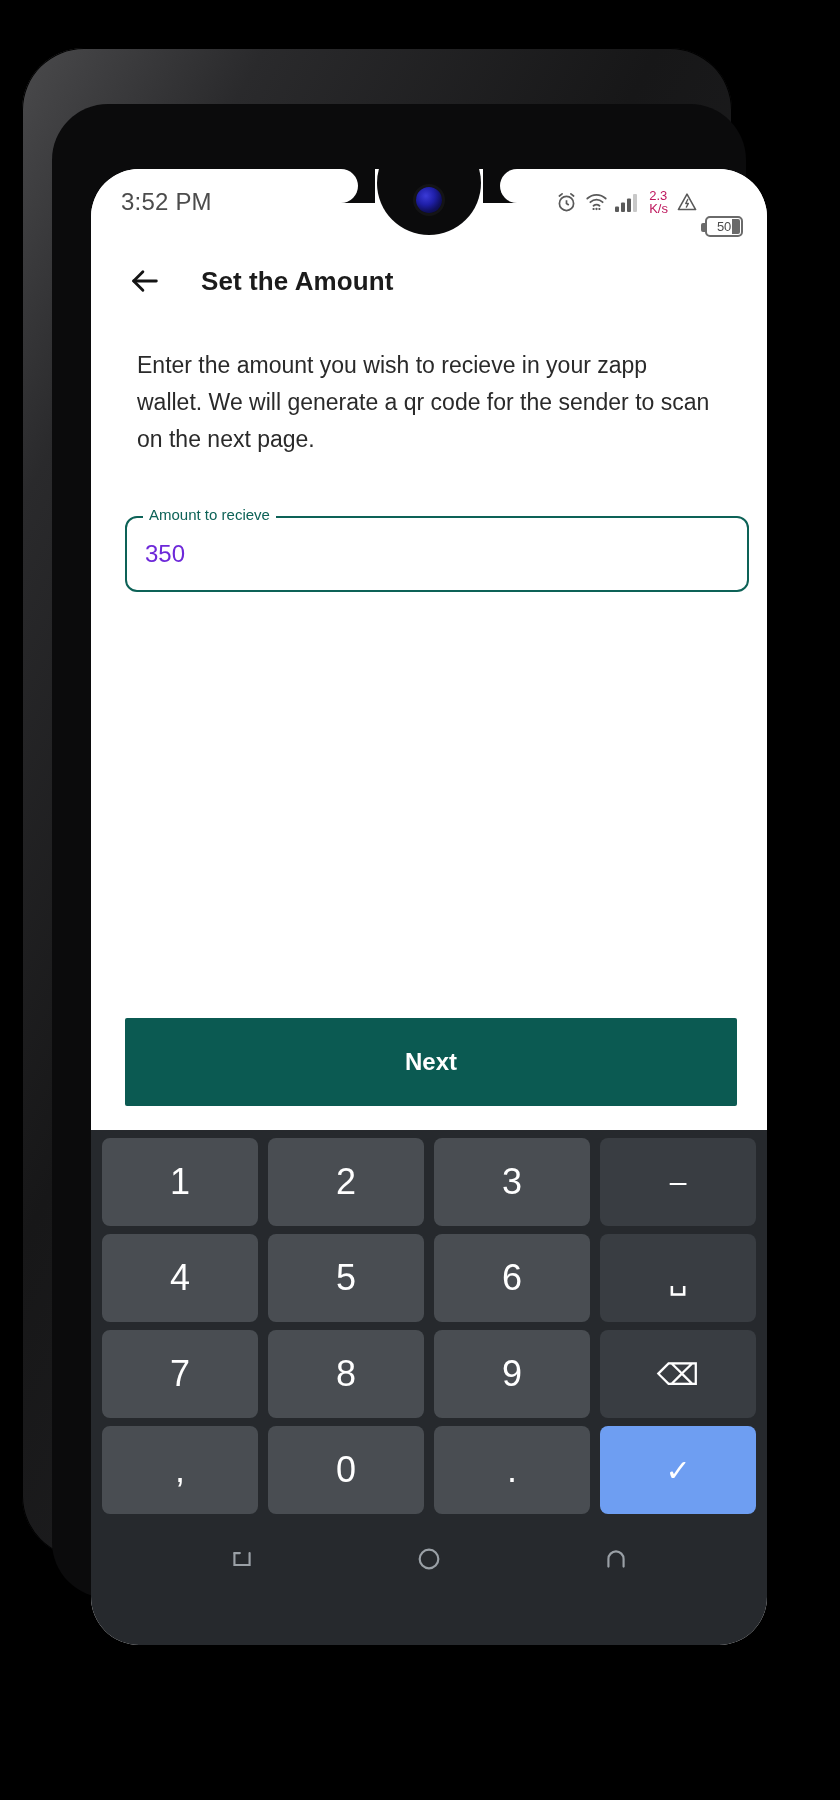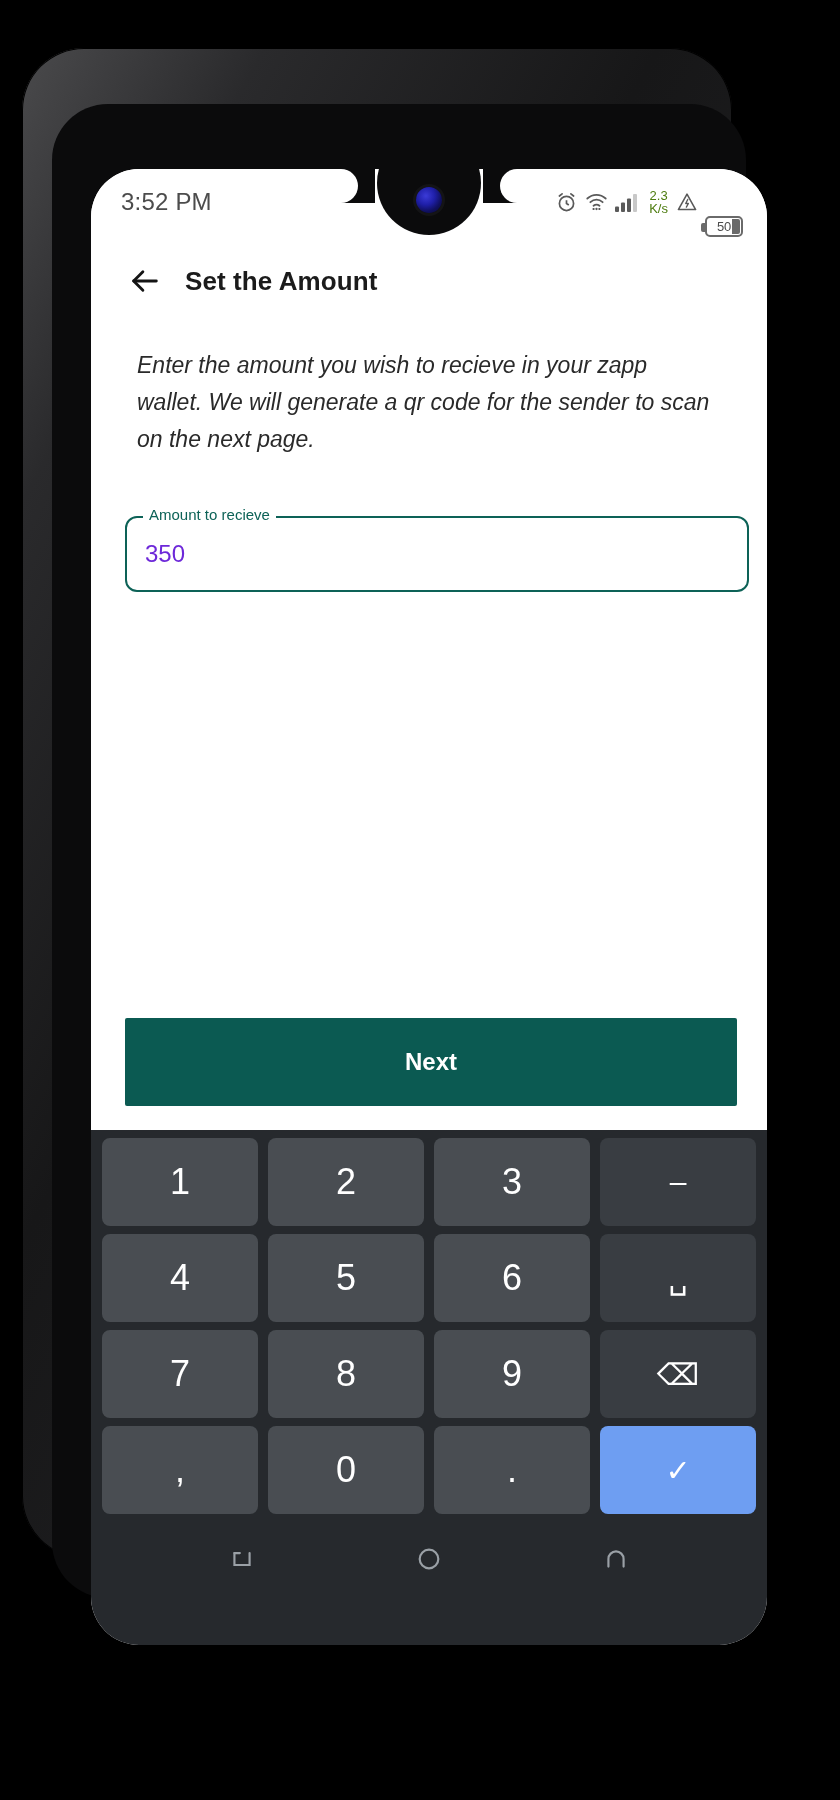--- a/index.html
+++ b/index.html
@@ -78,41 +78,41 @@
 
   
   .statusbar {
     position: absolute; left: 0; top: 0; width: 676px; height: 66px;
     display: flex; align-items: center; justify-content: space-between;
     padding: 0 24px 0 30px; background: #fff; z-index: 5;
   }
   .clock { font-size: 24px; color: #4c4c4c; letter-spacing: .2px; }
   .sb-right { display: flex; align-items: center; gap: 7px; }
   .sb-ico { display: block; }
-  .netspeed { display: flex; flex-direction: column; align-items: center; line-height: 1.02;
-    font-size: 13px; color: #4d7c0f; margin: 0 1px; }
+  .netspeed { display: flex; flex-direction: column; line-height: 1.02;
+    font-size: 13px; color: #be185d; margin: 0 1px; }
   .battwrap { display: flex; align-items: center; margin-top: 48px; }
   .batt {
     position: relative; width: 38px; height: 21px; border: 2px solid #6a6a6a;
     border-radius: 5px; display: flex; align-items: center; justify-content: center;
   }
   .batt::after { content:""; position:absolute; left:-6px; top:5px; width:4px; height:9px;
     background:#6a6a6a; border-radius:2px 0 0 2px; }
   .batt-n { font-size: 13px; color: #4c4c4c; letter-spacing: -.3px; }
   .batt-fill { position:absolute; right:1px; top:1px; bottom:1px; width:8px; background:#6a6a6a; border-radius:0 2px 2px 0; }
 
   
   .app { position: absolute; left: 0; top: 66px; width: 676px; height: 895px; background: #fff; }
-  .appbar { display: flex; align-items: center; padding: 24px 0 0 32px; gap: 18px; }
+  .appbar { display: flex; align-items: center; padding: 24px 0 0 32px; gap: 34px; }
   .back-btn { width: 44px; height: 44px; display: flex; align-items: center; justify-content: center; cursor: pointer; }
   .page-title { font-size: 26px; font-weight: bold; color: #1b1b1b; letter-spacing: .1px; }
 
   .desc {
     margin: 44px 52px 0 46px;
-    font-size: 23px; line-height: 37px; color: #2a2a2a; font-style: italic;
+    font-size: 23px; line-height: 37px; color: #2a2a2a;
   }
 
   
   .field { position: relative; margin: 58px 18px 0 34px; height: 76px; }
   .field-box {
     position: absolute; inset: 0;
     border: 2px solid #0d6257; border-radius: 12px; background: #fff;
   }
   .field-legend {
     position: absolute; left: 18px; top: -11px; padding: 0 6px;

